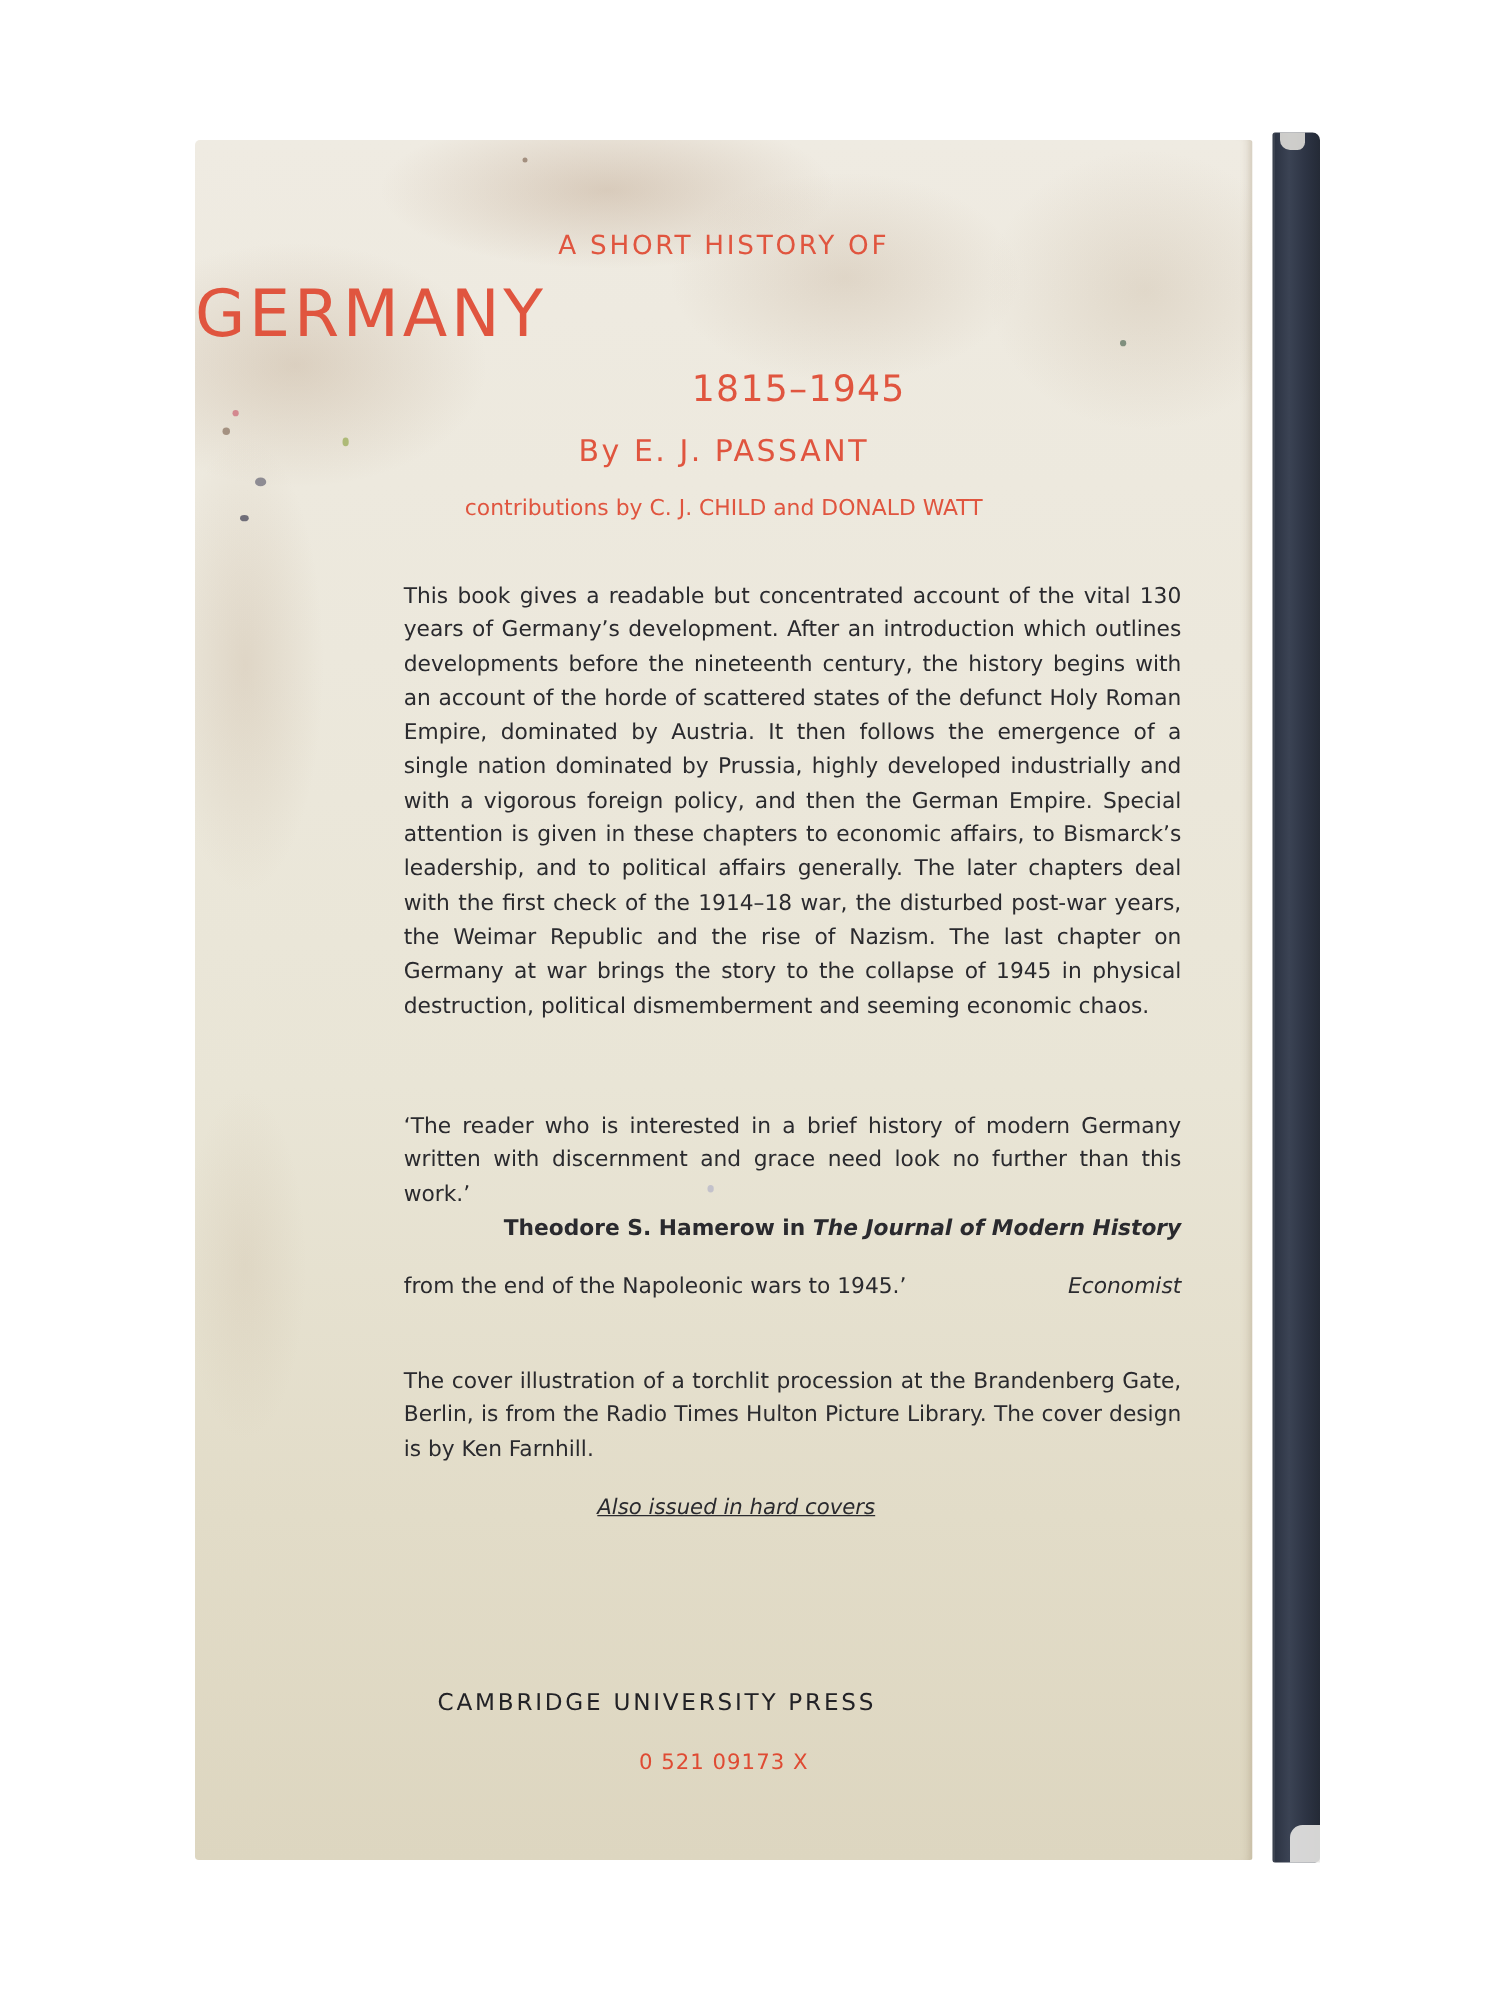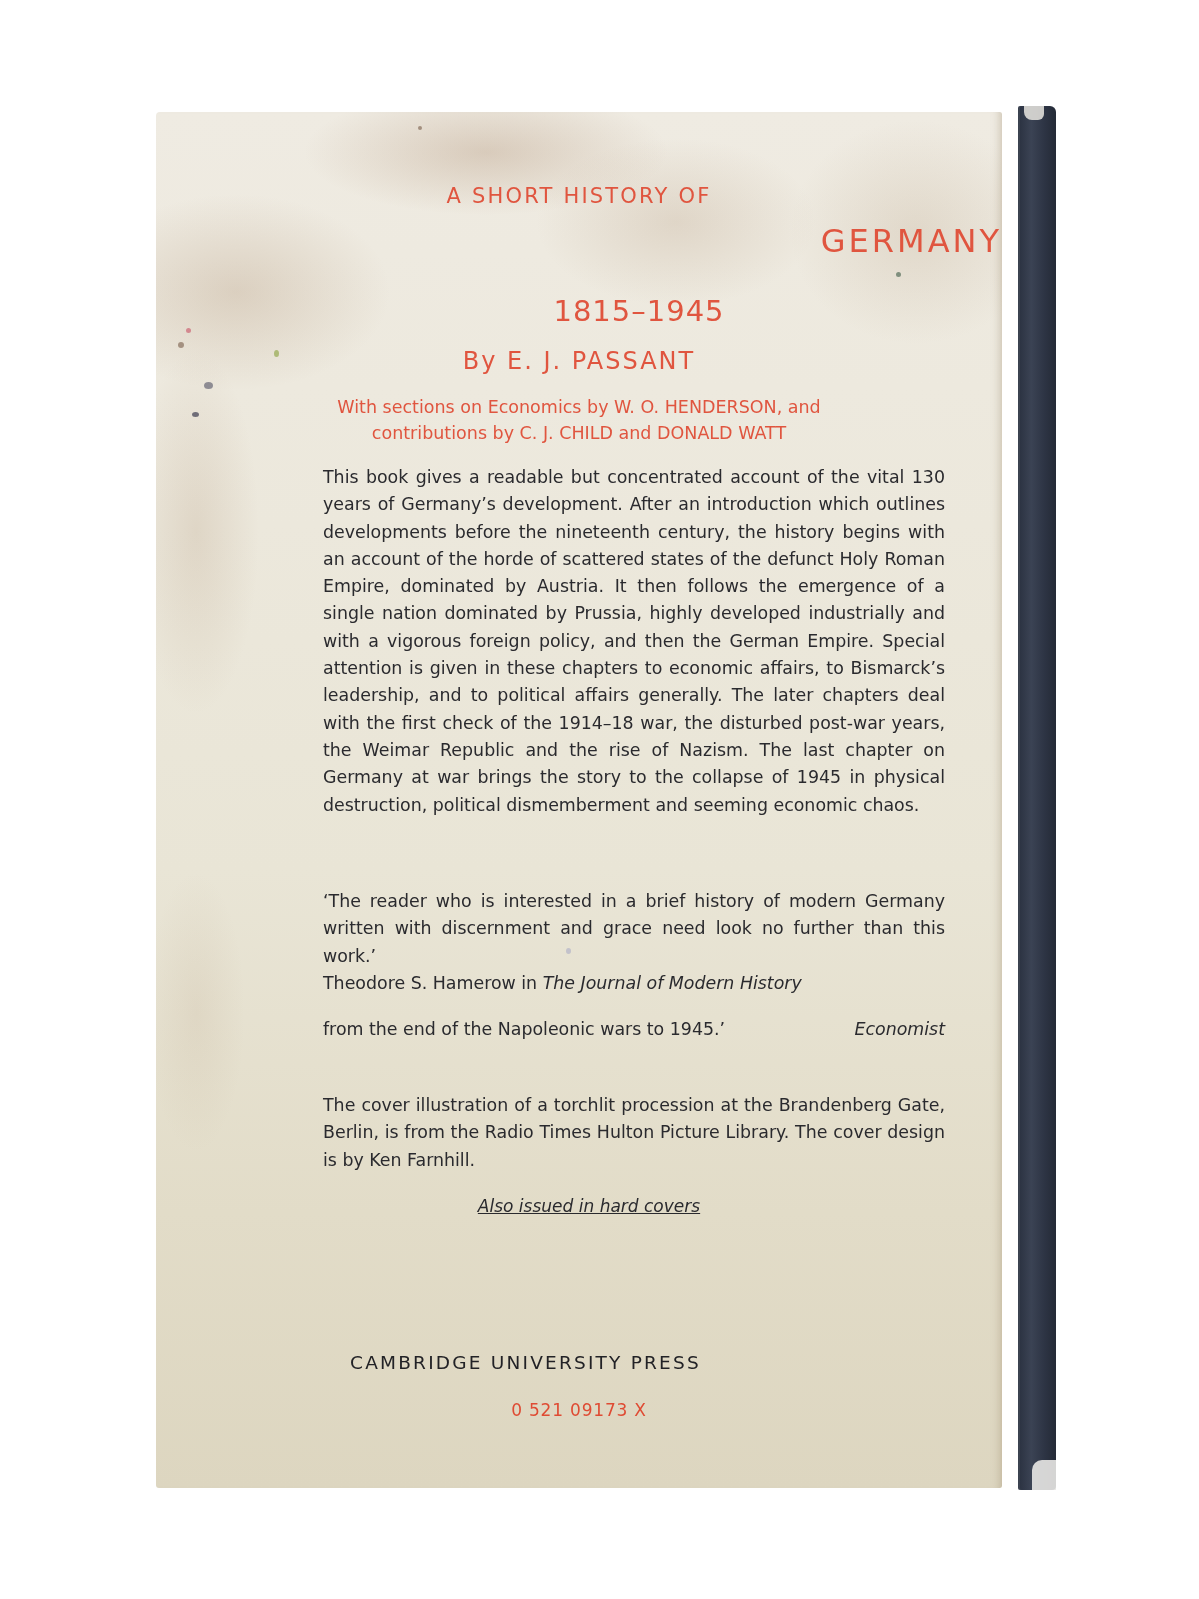--- a/index.html
+++ b/index.html
@@ -83,22 +83,22 @@
       top: 72px;
       text-align: center;
       font-size: 21px;
       letter-spacing: 2.2px;
       color: #e0553f;
     }
     .title-main {
       position: absolute;
       left: 0; width: 846px;
       top: 110px;
-      text-align: right;
-      font-size: 32px;
+      text-align: left;
+      font-size: 52px;
       letter-spacing: 3px;
       color: #e0553f;
       font-weight: normal;
     }
     .title-years {
       position: absolute;
       left: 0; width: 966px;
       top: 182px;
       text-align: center;
       font-size: 29px;
@@ -130,21 +130,22 @@
       color: #2a2a2e;
       font-size: 17.4px;
       line-height: 27.3px;
       text-align: justify;
       margin-left: 47px;
     }
     .body-text p { margin: 0; }
     .blurb { top: 352px; }
     .quote1 { top: 776px; }
     .quote1 .attrib {
-      text-align: left;
+      text-align: right;
+      font-weight: bold;
     }
     .quote2 { top: 904px; }
     .quote2 .line2 {
       display: flex;
       justify-content: space-between;
     }
     .credits { top: 980px; }
     .italic { font-style: italic; }
     .hardcover {
       position: absolute;
@@ -193,21 +194,20 @@
     <span class="speck" style="left:740px;top:160px;width:5px;height:5px;background:rgba(60,90,70,0.6);"></span>
     <span class="speck" style="left:410px;top:836px;width:5px;height:6px;background:rgba(180,180,200,0.7);"></span>
 
     <div class="content">
       <div class="title-pre">A SHORT HISTORY OF</div>
       <div class="title-main">GERMANY</div>
       <div class="title-years">1815–1945</div>
       <div class="title-author">By E. J. PASSANT</div>
 
       <div class="contrib">
-        <div>With sections on Economics by W. O. HENDERSON, and</div>
         <div>contributions by C. J. CHILD and DONALD WATT</div>
       </div>
 
       <div class="body-text blurb">
         <p>This book gives a readable but concentrated account of the vital 130 years of Germany’s development. After an introduction which outlines developments before the nineteenth century, the history begins with an account of the horde of scattered states of the defunct Holy Roman Empire, dominated by Austria. It then follows the emergence of a single nation dominated by Prussia, highly developed industrially and with a vigorous foreign policy, and then the German Empire. Special attention is given in these chapters to economic affairs, to Bismarck’s leadership, and to political affairs generally. The later chapters deal with the first check of the 1914–18 war, the disturbed post-war years, the Weimar Republic and the rise of Nazism. The last chapter on Germany at war brings the story to the collapse of 1945 in physical destruction, political dismemberment and seeming economic chaos.</p>
       </div>
 
       <div class="body-text quote1">
         <p>‘The reader who is interested in a brief history of modern Germany written with discernment and grace need look no further than this work.’</p>
         <div class="attrib">

